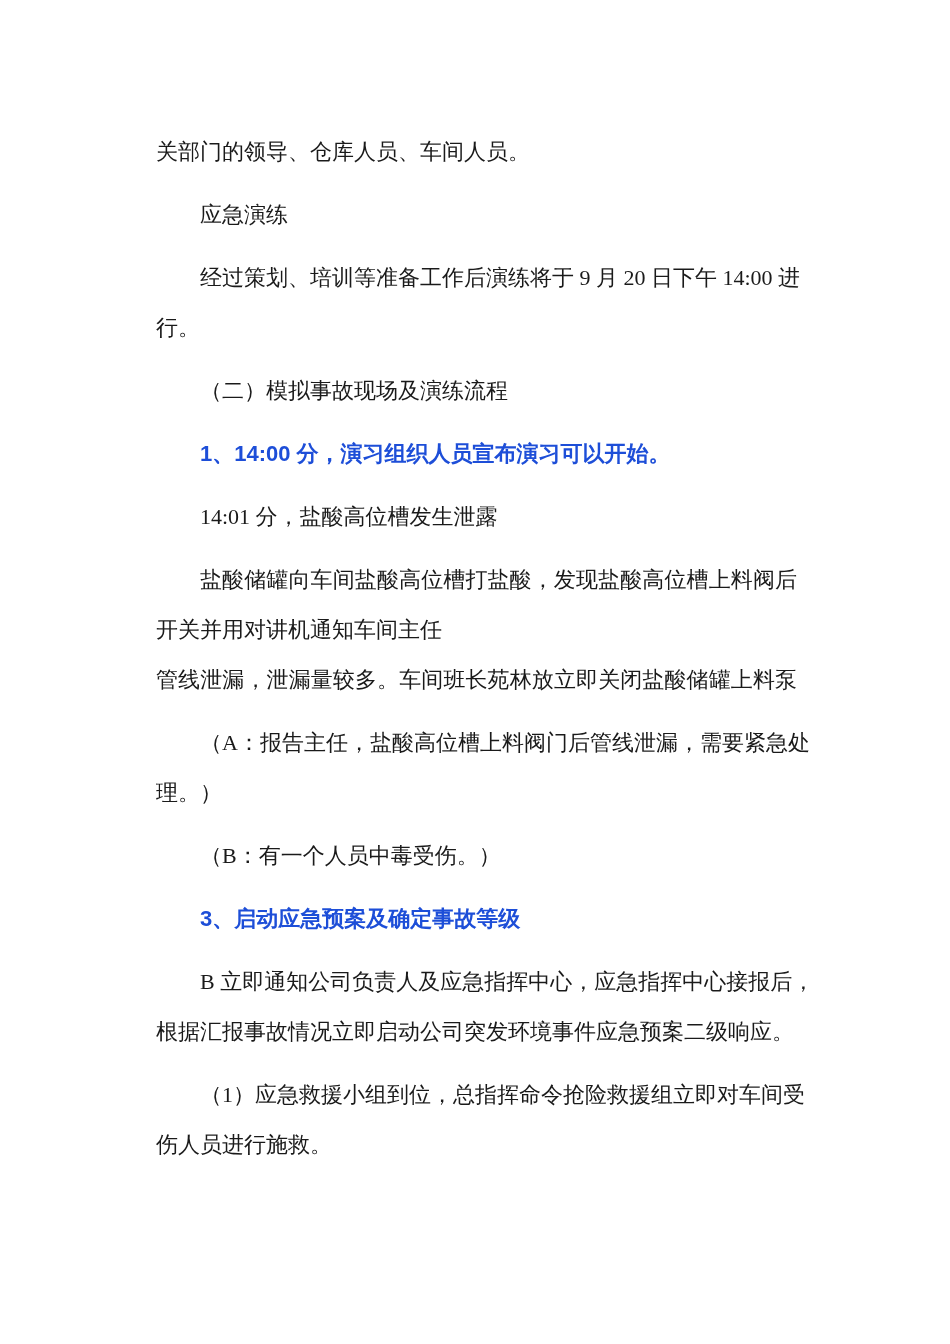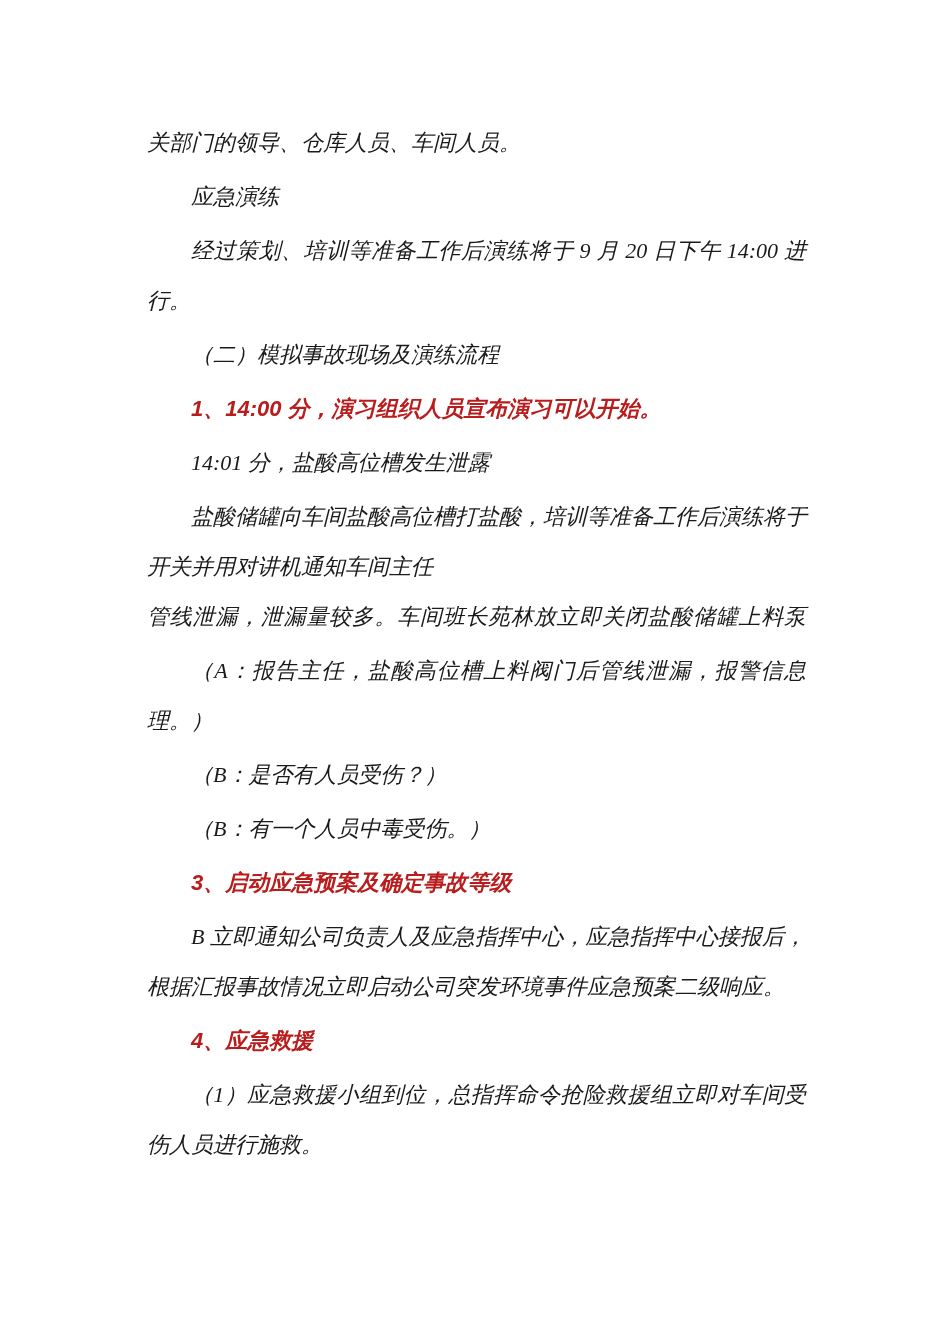--- a/index.html
+++ b/index.html
@@ -15,41 +15,40 @@
   .page {
     box-sizing: border-box;
     width: 950px;
     height: 1344px;
     background: #ffffff;
     padding: 114px 140px 0 143px;
     font-family: "Liberation Serif", "DejaVu Serif", serif;
     color: #1a1a1a;
   }
   .para {
-    margin: 4px;
+    margin: 13px;
     padding: 0;
-    font-style: italic;
   }
   .line {
     height: 50px;
     line-height: 50px;
     font-size: 22px;
     white-space: nowrap;
     overflow: visible;
   }
   .line.indent {
     text-indent: 44px;
   }
   .line.fill {
     text-align: justify;
     text-align-last: justify;
   }
   .para.bold .line {
     font-weight: 700;
-    color: #b91c1c;
+    color: #1d4ed8;
     font-family: "Liberation Sans", "DejaVu Sans", sans-serif;
   }
 </style>
 </head>
 <body>
 
 <div class="page">
   <div id="doc">
       <div class="para">
         <div class="line">关部门的领导、仓库人员、车间人员。</div>
@@ -64,42 +63,36 @@
       <div class="para">
         <div class="line indent">（二）模拟事故现场及演练流程</div>
       </div>
       <div class="para bold">
         <div class="line indent">1、14:00 分，演习组织人员宣布演习可以开始。</div>
       </div>
       <div class="para">
         <div class="line indent">14:01 分，盐酸高位槽发生泄露</div>
       </div>
       <div class="para">
-        <div class="line indent fill">盐酸储罐向车间盐酸高位槽打盐酸，培训等准备工作后演练将于</div>
+        <div class="line indent fill">盐酸储罐向车间盐酸高位槽打盐酸，发现盐酸高位槽上料阀后</div>
         <div class="line">开关并用对讲机通知车间主任</div>
         <div class="line fill">管线泄漏，泄漏量较多。车间班长苑林放立即关闭盐酸储罐上料泵</div>
       </div>
       <div class="para">
-        <div class="line indent fill">（A：报告主任，盐酸高位槽上料阀门后管线泄漏，报警信息</div>
+        <div class="line indent fill">（A：报告主任，盐酸高位槽上料阀门后管线泄漏，需要紧急处</div>
         <div class="line">理。）</div>
-      </div>
-      <div class="para">
-        <div class="line indent">（B：是否有人员受伤？）</div>
       </div>
       <div class="para">
         <div class="line indent">（B：有一个人员中毒受伤。）</div>
       </div>
       <div class="para bold">
         <div class="line indent">3、启动应急预案及确定事故等级</div>
       </div>
       <div class="para">
         <div class="line indent fill">B 立即通知公司负责人及应急指挥中心，应急指挥中心接报后，</div>
         <div class="line">根据汇报事故情况立即启动公司突发环境事件应急预案二级响应。</div>
       </div>
-      <div class="para bold">
-        <div class="line indent">4、应急救援</div>
-      </div>
       <div class="para">
         <div class="line indent fill">（1）应急救援小组到位，总指挥命令抢险救援组立即对车间受</div>
         <div class="line">伤人员进行施救。</div>
       </div>
     </div>
 </div>
 
 </body></html>

